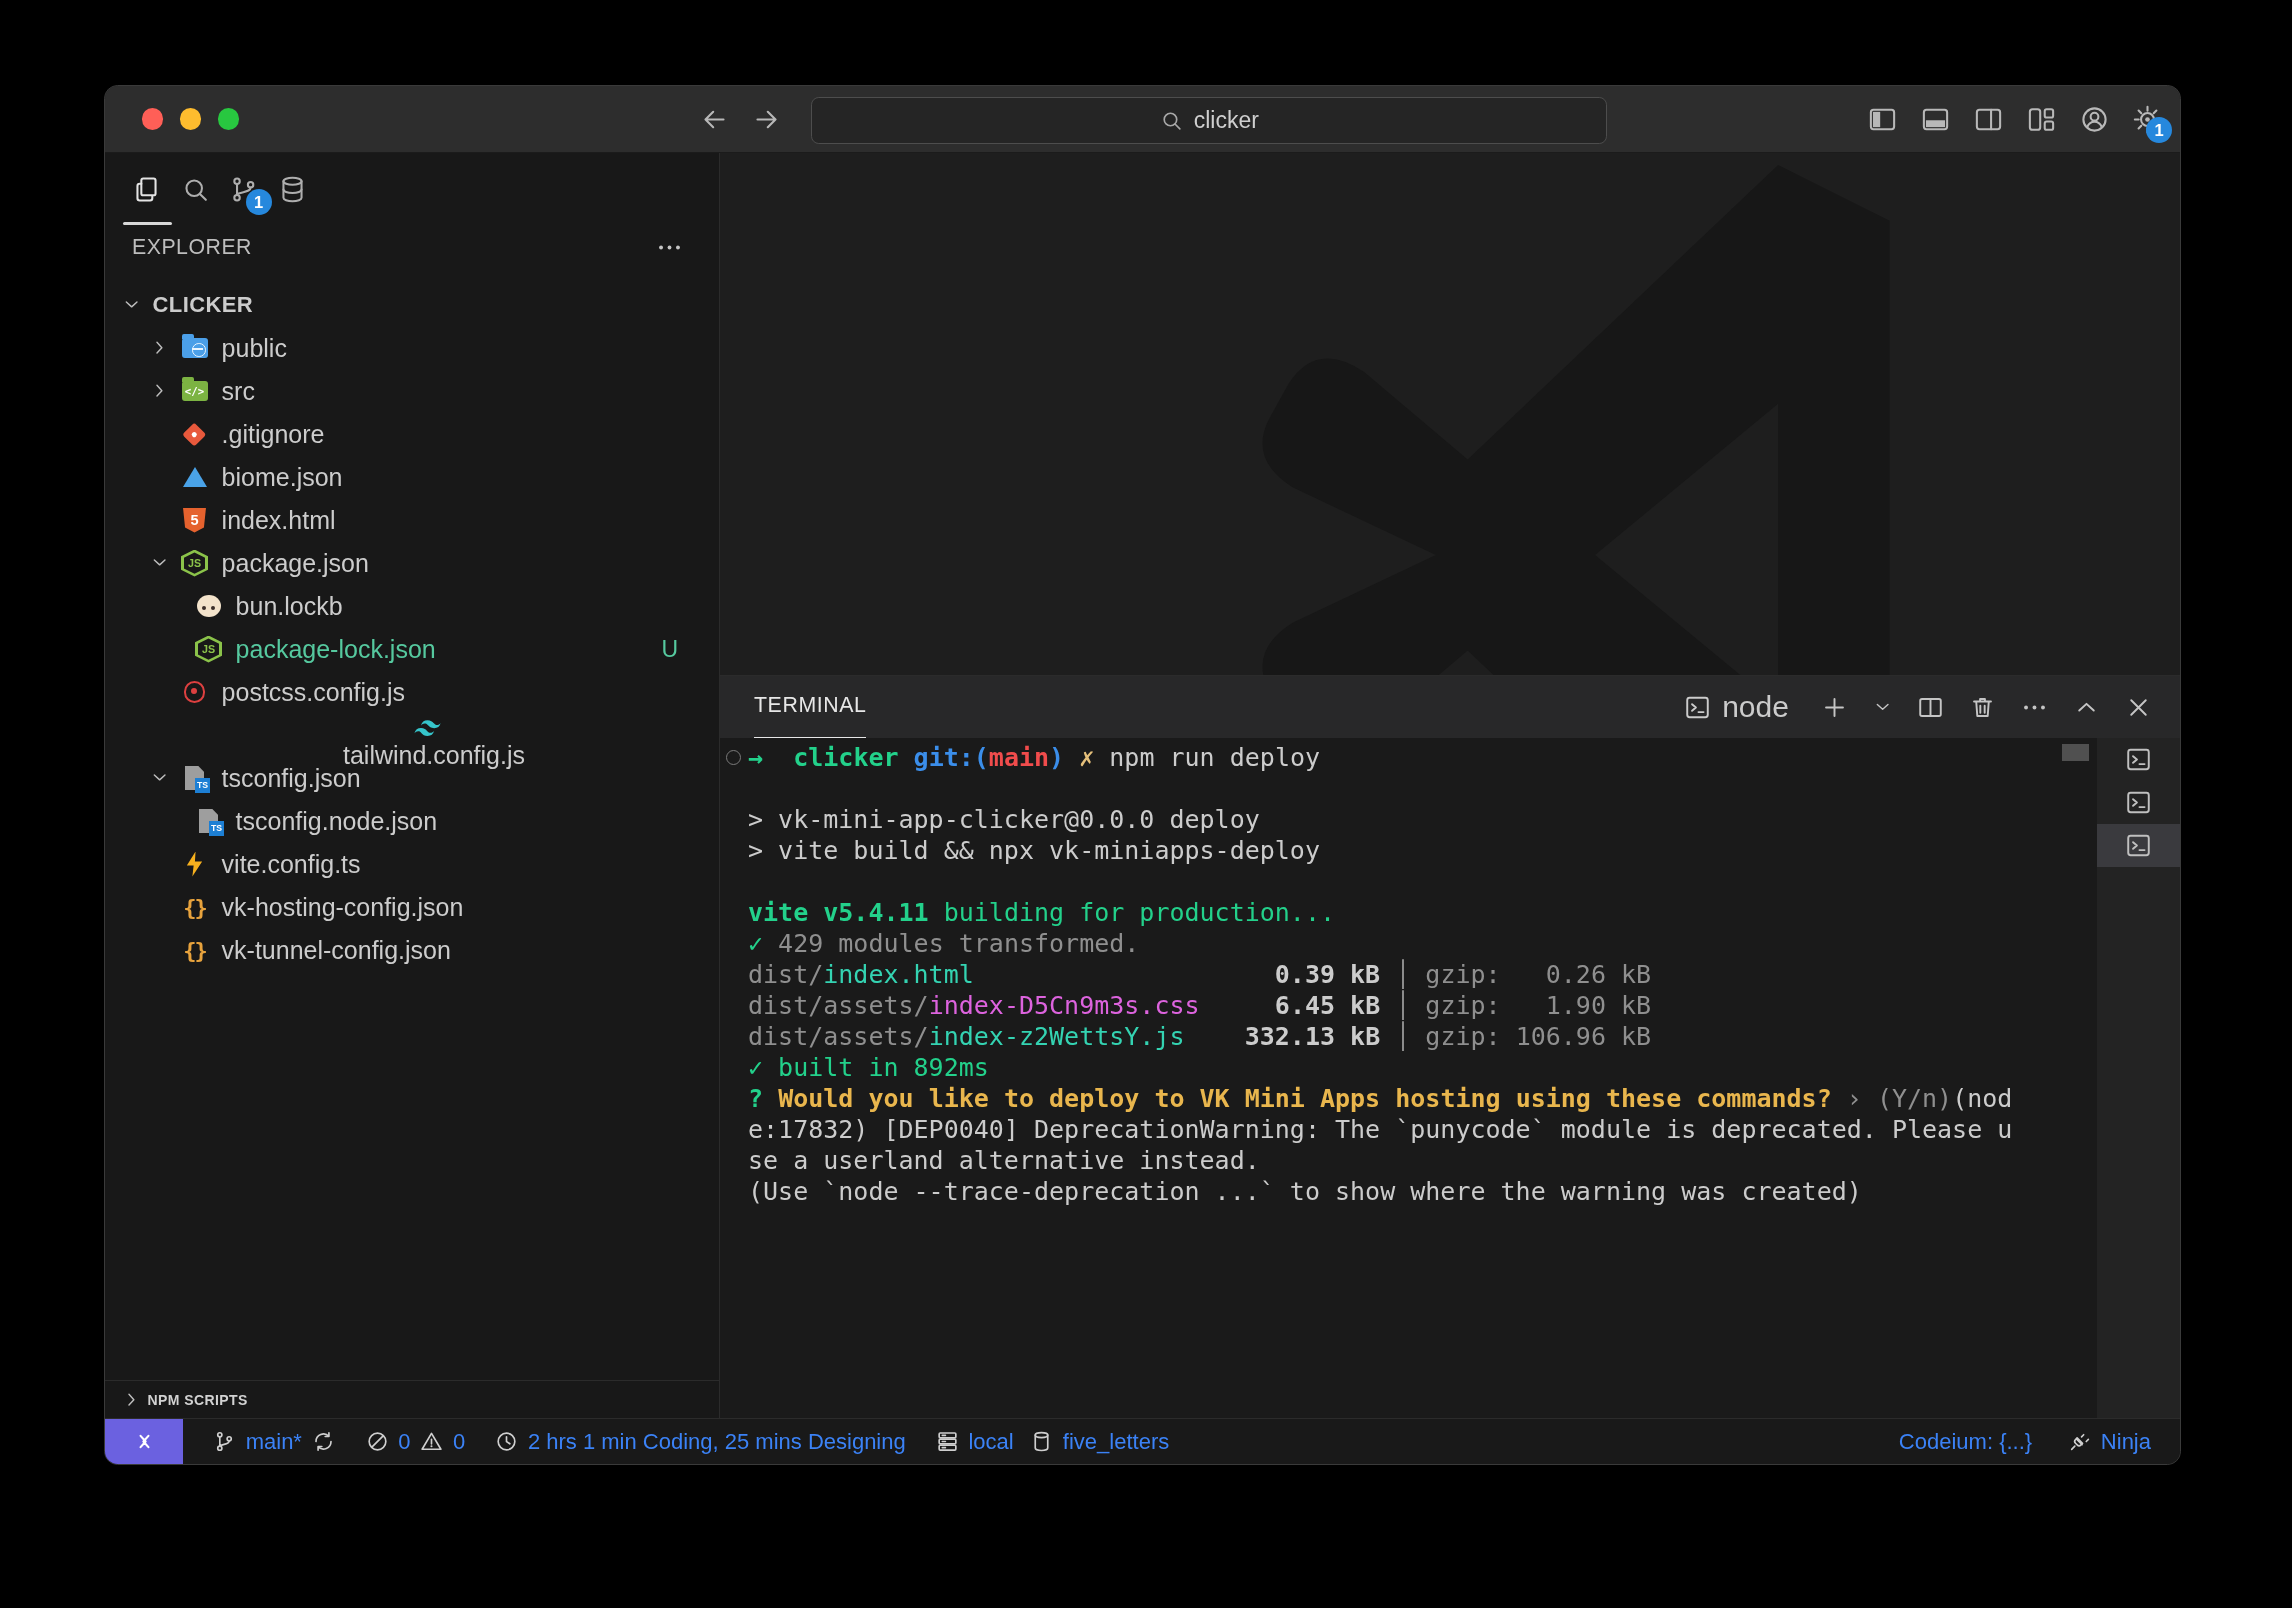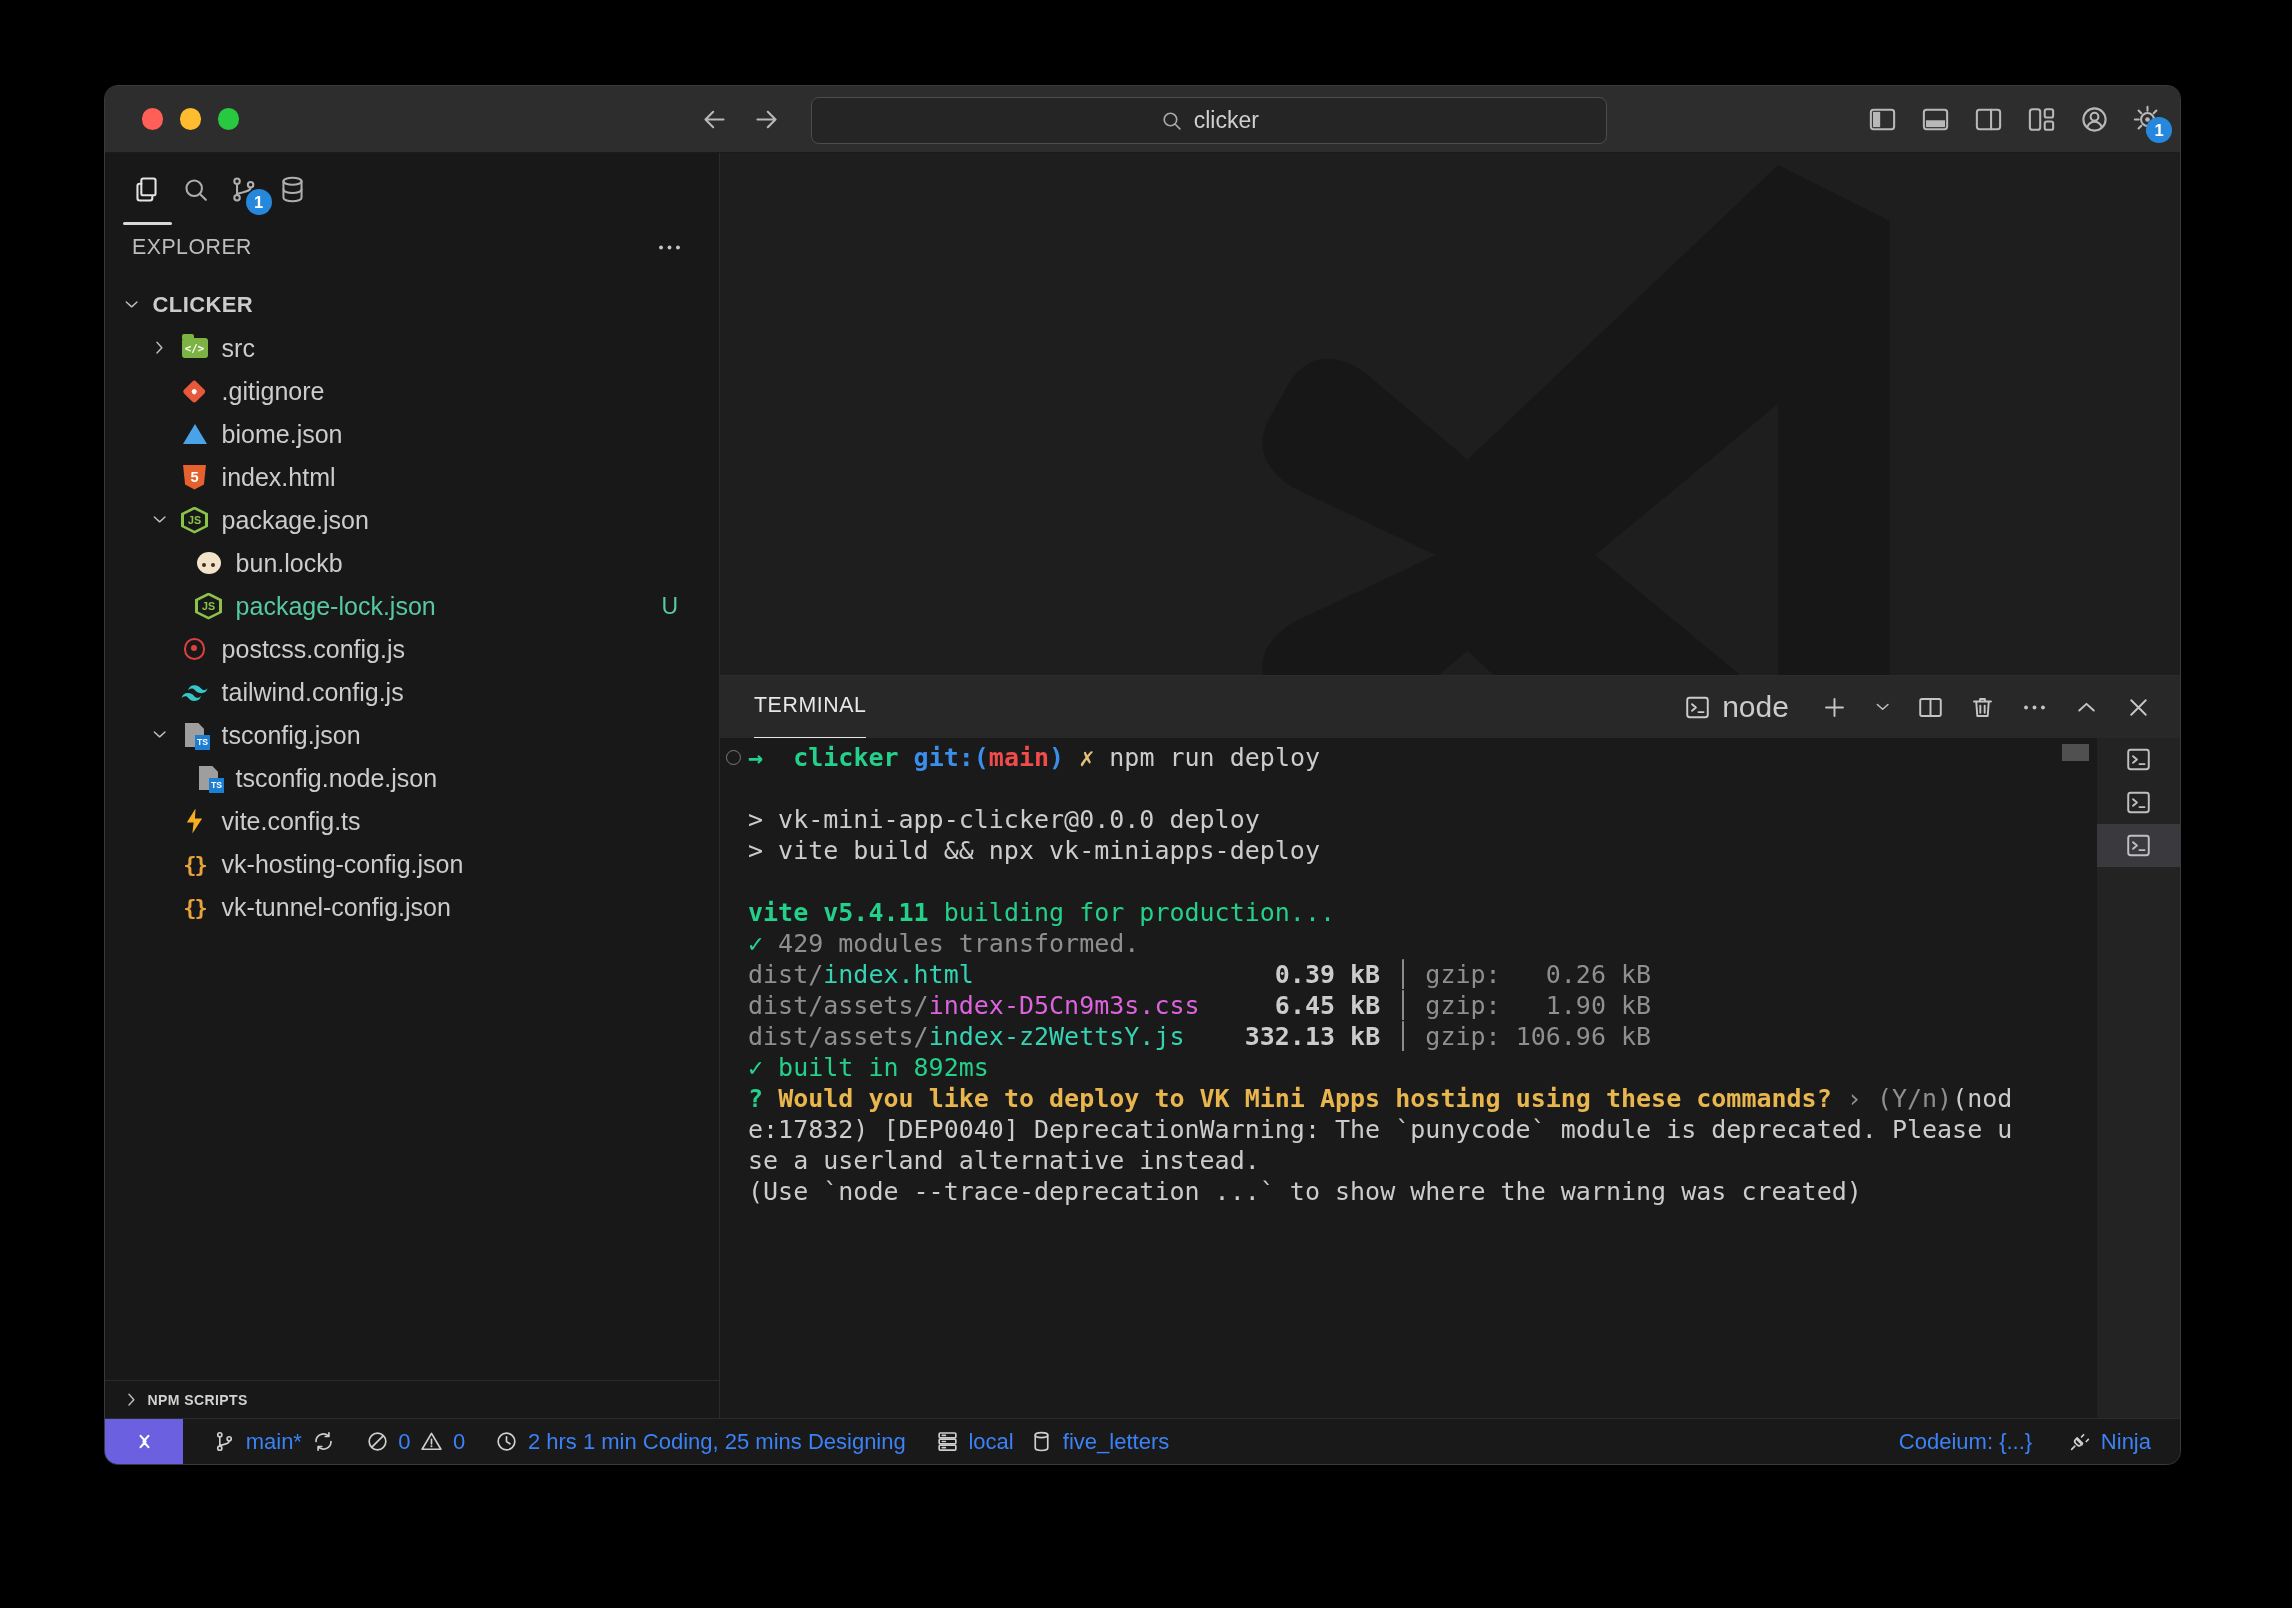--- a/index.html
+++ b/index.html
@@ -261,20 +261,35 @@
           </div>
           <div class="tree-row" style="padding-left: 44px;">
             <span class="chev-slot">
               <span class="icon ">
                 <svg viewBox="0 0 24 24" fill="none" stroke="currentColor" stroke-width="1.6" stroke-linecap="round" stroke-linejoin="round">
                   <path d="M9 6l5.5 6L9 18"></path>
                 </svg>
               </span>
             </span>
             <span class="fi">
+              <span class="folder f-public">
+                <span class="globe"></span>
+              </span>
+            </span>
+            <span class="tree-label ">public</span>
+          </div>
+          <div class="tree-row" style="padding-left: 44px;">
+            <span class="chev-slot">
+              <span class="icon ">
+                <svg viewBox="0 0 24 24" fill="none" stroke="currentColor" stroke-width="1.6" stroke-linecap="round" stroke-linejoin="round">
+                  <path d="M9 6l5.5 6L9 18"></path>
+                </svg>
+              </span>
+            </span>
+            <span class="fi">
               <span class="folder f-src">
                 <span>&lt;/&gt;</span>
               </span>
             </span>
             <span class="tree-label ">src</span>
           </div>
           <div class="tree-row" style="padding-left: 44px;">
             <span class="chev-slot"></span>
             <span class="fi">
               <span class="gitdiamond"></span>
@@ -329,21 +344,21 @@
             <span class="tree-label " style="color:var(--untracked)">package-lock.json</span>
             <span class="ubadge">U</span>
           </div>
           <div class="tree-row" style="padding-left: 44px;">
             <span class="chev-slot"></span>
             <span class="fi">
               <span class="postcss"></span>
             </span>
             <span class="tree-label ">postcss.config.js</span>
           </div>
-          <div class="tree-row" style="padding-left: 44px;">
+          <div class="tree-row" style="padding-left: 44px; flex-direction: column;">
             <span class="chev-slot"></span>
             <span class="fi">
               <svg viewBox="0 0 24 24" width="27" height="27">
                 <path fill="#36c5cb" d="M12 5.6c-3.1 0-5 1.5-5.8 4.6 1.2-1.5 2.5-2.1 4.1-1.7.9.2 1.5.9 2.2 1.6 1.2 1.2 2.5 2.5 5.4 2.5 3.1 0 5-1.5 5.8-4.6-1.2 1.5-2.5 2.1-4.1 1.7-.9-.2-1.5-.9-2.2-1.6-1.1-1.2-2.5-2.5-5.4-2.5zM6.2 12.5c-3.1 0-5 1.5-5.8 4.6 1.2-1.5 2.5-2.1 4.1-1.7.9.2 1.5.9 2.2 1.6 1.2 1.2 2.5 2.5 5.4 2.5 3.1 0 5-1.5 5.8-4.6-1.2 1.5-2.5 2.1-4.1 1.7-.9-.2-1.5-.9-2.2-1.6-1.1-1.2-2.5-2.5-5.4-2.5z"></path>
               </svg>
             </span>
             <span class="tree-label ">tailwind.config.js</span>
           </div>
           <div class="tree-row" style="padding-left: 44px;">
             <span class="chev-slot">

